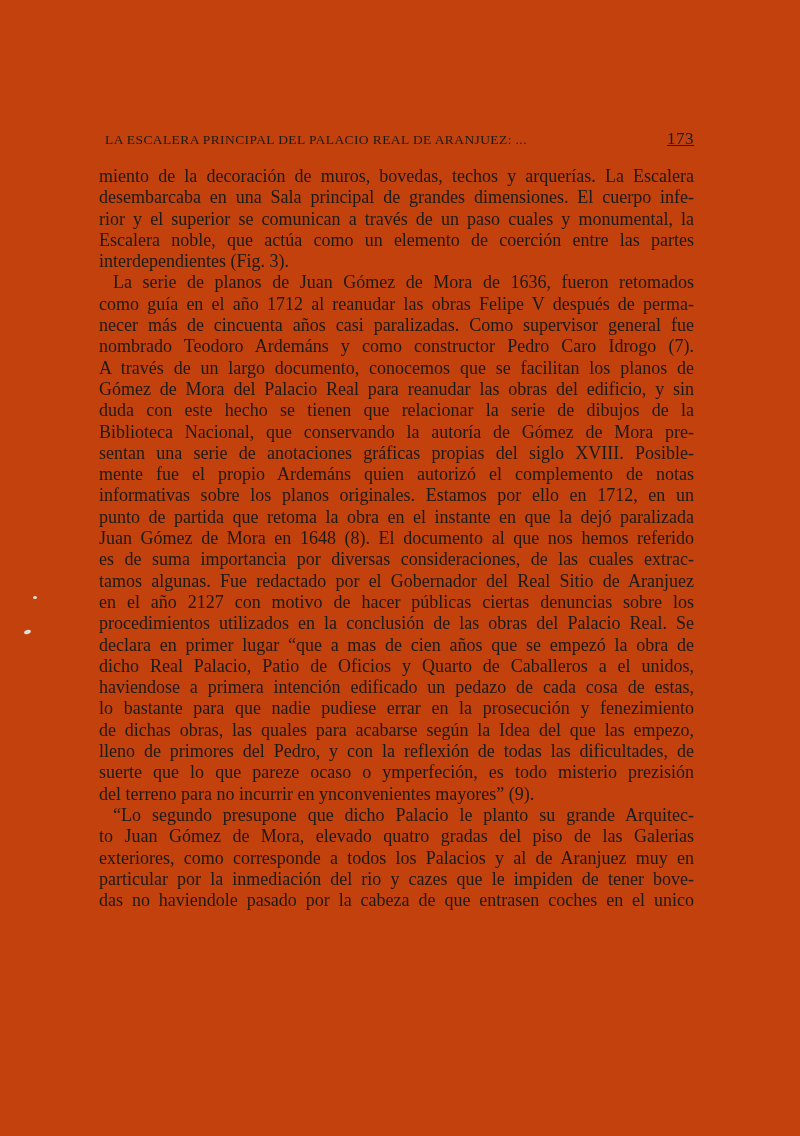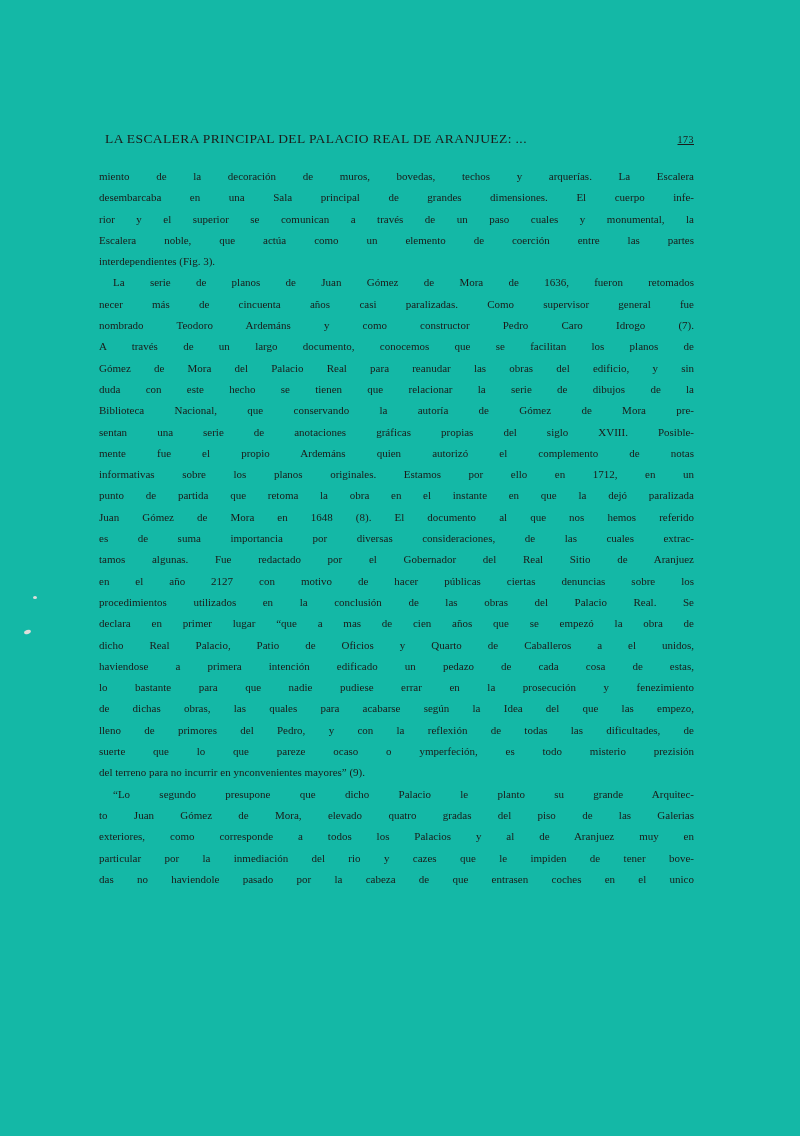--- a/index.html
+++ b/index.html
@@ -27,30 +27,30 @@
     align-items: baseline;
     font-size: 13.5px;
     line-height: 20px;
     letter-spacing: 0.4px;
     white-space: nowrap;
   }
   .header-title {
     padding-left: 6px;
   }
   .page-number {
-    font-size: 10px;
+    font-size: 17px;
     letter-spacing: 0.5px;
     text-decoration: underline;
   }
   .body-text {
     position: absolute;
     left: 99px;
     top: 166px;
     width: 595px;
-    font-size: 11px;
+    font-size: 18px;
     line-height: 21.3px;
   }
   .paragraph {
     margin: 0;
   }
   .line {
     text-align: justify;
     text-align-last: justify;
   }
   .line.indent {
@@ -66,39 +66,40 @@
     height: 4px;
     border-radius: 50%;
     background: #dededa;
   }
   .speck-a { left: 24px; top: 630px; transform: rotate(-20deg); }
   .speck-b { left: 33px; top: 596px; width: 4px; height: 3px; }
 </style>
 </head>
 <body>
 
-<div class="page" style="background: #14b8a6; color: rgb(27, 27, 25);">
+<div class="page" style="background: #c2410c; color: rgb(27, 27, 25);">
   <div class="scan-speck speck-a"></div>
   <div class="scan-speck speck-b"></div>
 
   <div class="running-header">
     <span class="header-title">LA ESCALERA PRINCIPAL DEL PALACIO REAL DE ARANJUEZ: ...</span>
     <span class="page-number">173</span>
   </div>
 
   <div class="body-text">
       <div class="paragraph">
         <div class="line">miento de la decoración de muros, bovedas, techos y arquerías. La Escalera</div>
         <div class="line">desembarcaba en una Sala principal de grandes dimensiones. El cuerpo infe-</div>
         <div class="line">rior y el superior se comunican a través de un paso cuales y monumental, la</div>
         <div class="line">Escalera noble, que actúa como un elemento de coerción entre las partes</div>
         <div class="line line-last">interdependientes (Fig. 3).</div>
       </div>
       <div class="paragraph">
         <div class="line indent">La serie de planos de Juan Gómez de Mora de 1636, fueron retomados</div>
+        <div class="line">como guía en el año 1712 al reanudar las obras Felipe V después de perma-</div>
         <div class="line">necer más de cincuenta años casi paralizadas. Como supervisor general fue</div>
         <div class="line">nombrado Teodoro Ardemáns y como constructor Pedro Caro Idrogo (7).</div>
         <div class="line">A través de un largo documento, conocemos que se facilitan los planos de</div>
         <div class="line">Gómez de Mora del Palacio Real para reanudar las obras del edificio, y sin</div>
         <div class="line">duda con este hecho se tienen que relacionar la serie de dibujos de la</div>
         <div class="line">Biblioteca Nacional, que conservando la autoría de Gómez de Mora pre-</div>
         <div class="line">sentan una serie de anotaciones gráficas propias del siglo XVIII. Posible-</div>
         <div class="line">mente fue el propio Ardemáns quien autorizó el complemento de notas</div>
         <div class="line">informativas sobre los planos originales. Estamos por ello en 1712, en un</div>
         <div class="line">punto de partida que retoma la obra en el instante en que la dejó paralizada</div>

